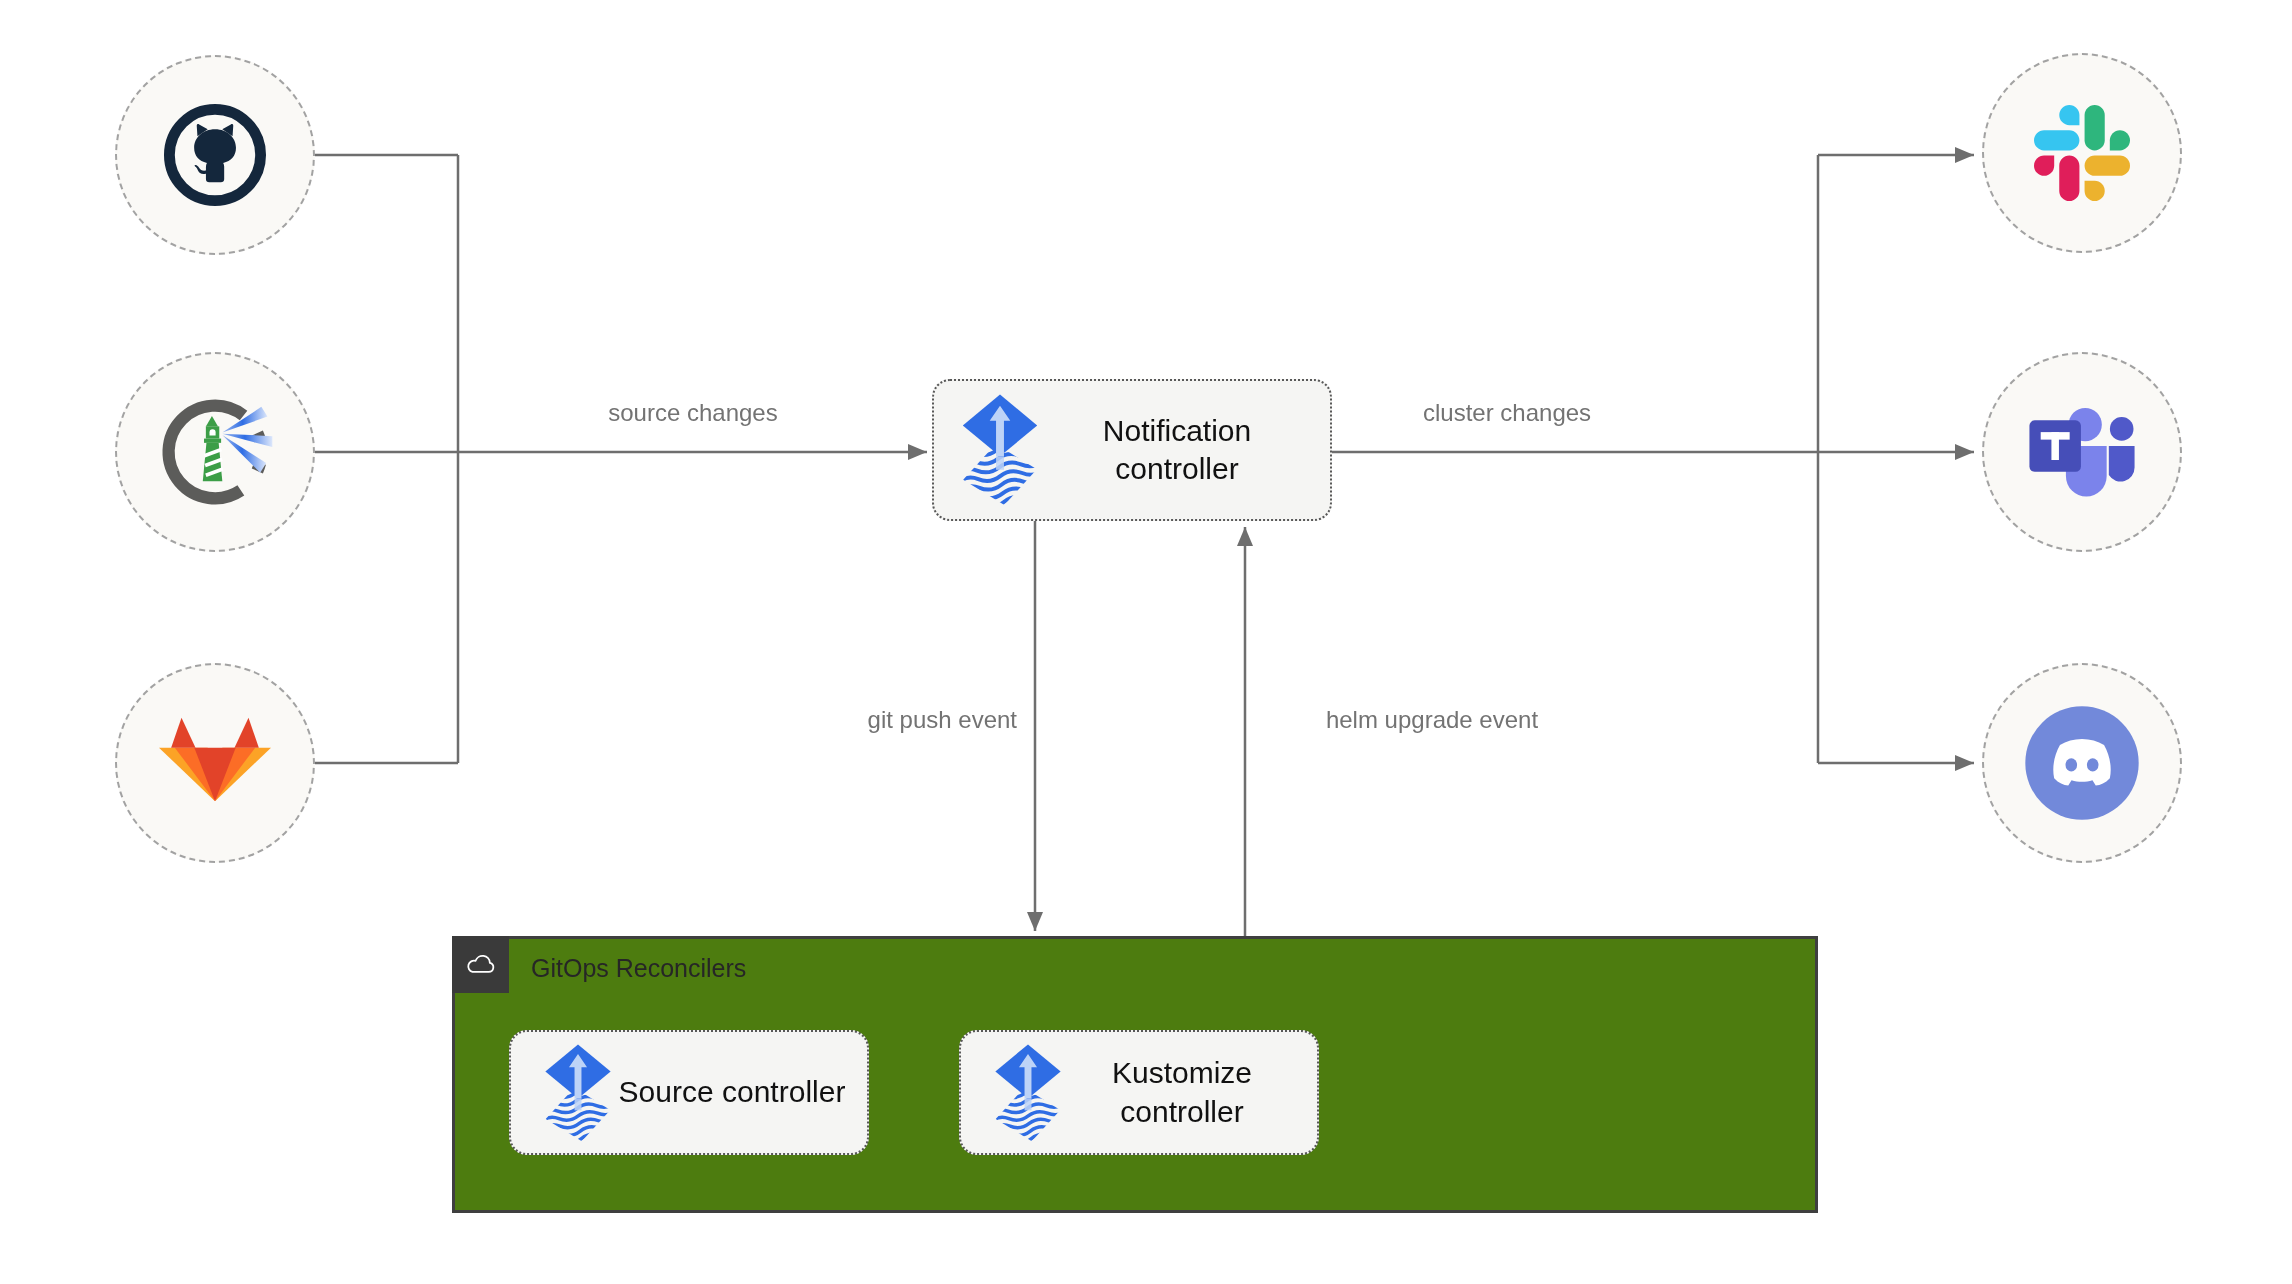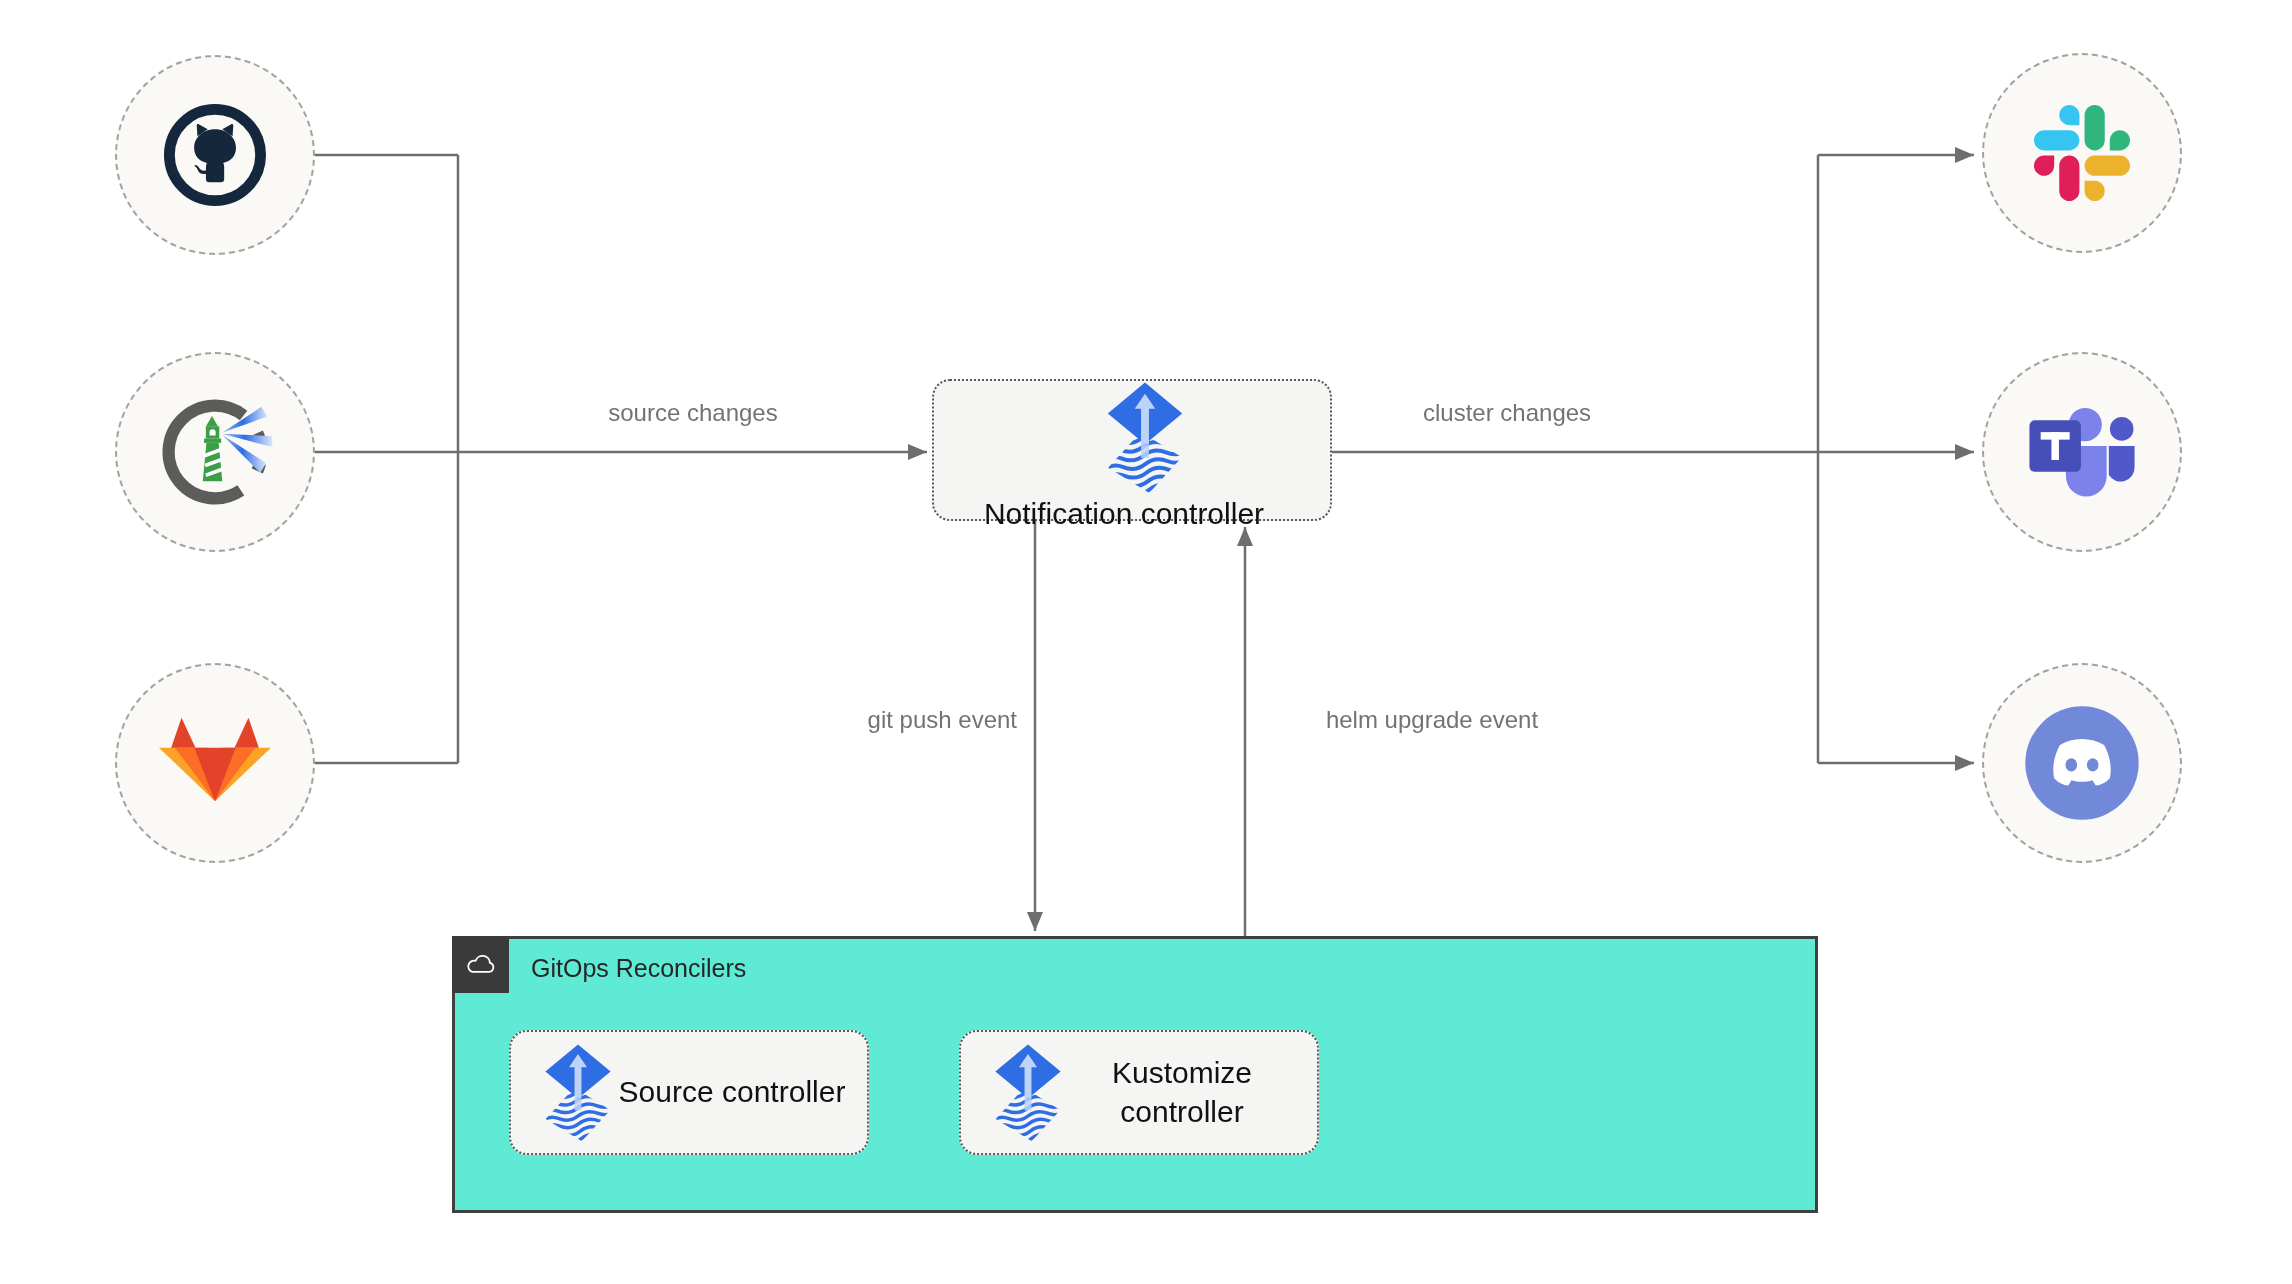--- a/index.html
+++ b/index.html
@@ -18,26 +18,26 @@
 
   .ctrl-box{
     position:absolute;box-sizing:border-box;display:flex;align-items:center;
     background:#f5f5f3;border:2.5px dotted #585858;border-radius:18px;
   }
   .ctrl-box .flux-wrap{flex:0 0 auto;display:flex;align-items:center;justify-content:center;}
   .ctrl-box .label{
     flex:1;text-align:center;font-size:30px;line-height:1.27;color:#111111;
     padding-right:16px;white-space:pre-line;
   }
-  .notification{left:932px;top:379px;width:400px;height:142px;flex-direction:column;}
+  .notification{left:932px;top:379px;width:400px;height:142px;}
   .notification .flux-wrap{margin-left:26px;}
 
   .group{
     position:absolute;left:452px;top:936px;width:1366px;height:277px;
-    box-sizing:border-box;border:3px solid #3f3f3f;background:#5eead4;
+    box-sizing:border-box;border:3px solid #3f3f3f;background:#4d7c0f;
   }
   .group-badge{
     position:absolute;left:-3px;top:-3px;width:57px;height:57px;background:#3a3a3a;
     display:flex;align-items:center;justify-content:center;
   }
   .group-title{position:absolute;left:76px;top:15px;font-size:25px;color:#262626;}
   .recon-box{width:360px;height:125px;position:absolute;top:91px;}
   .recon-box .flux-wrap{margin-left:32px;}
   .recon-src{left:54px;}
   .recon-kus{left:504px;}

